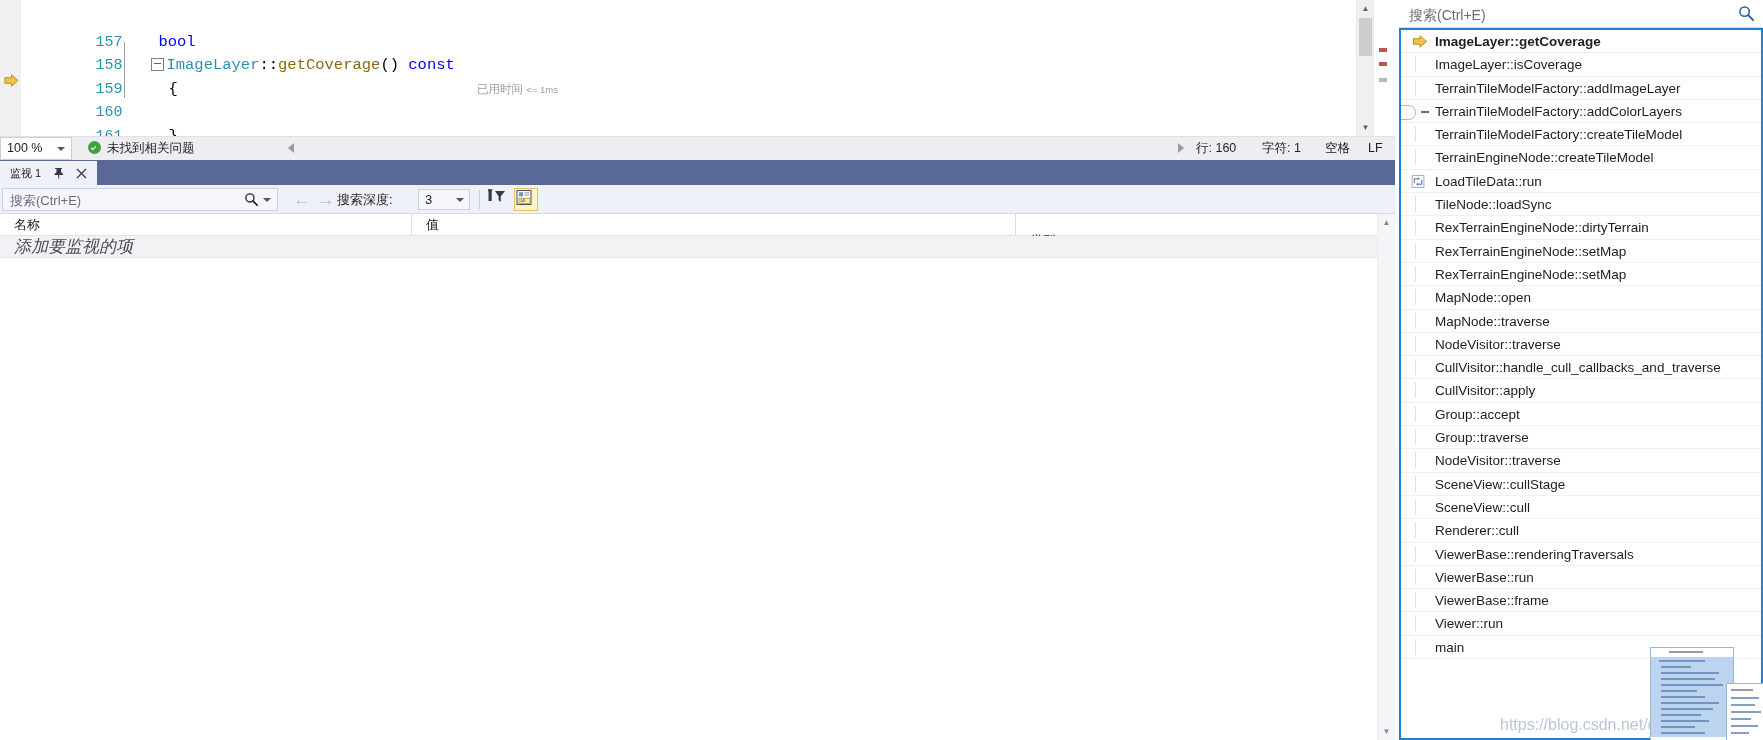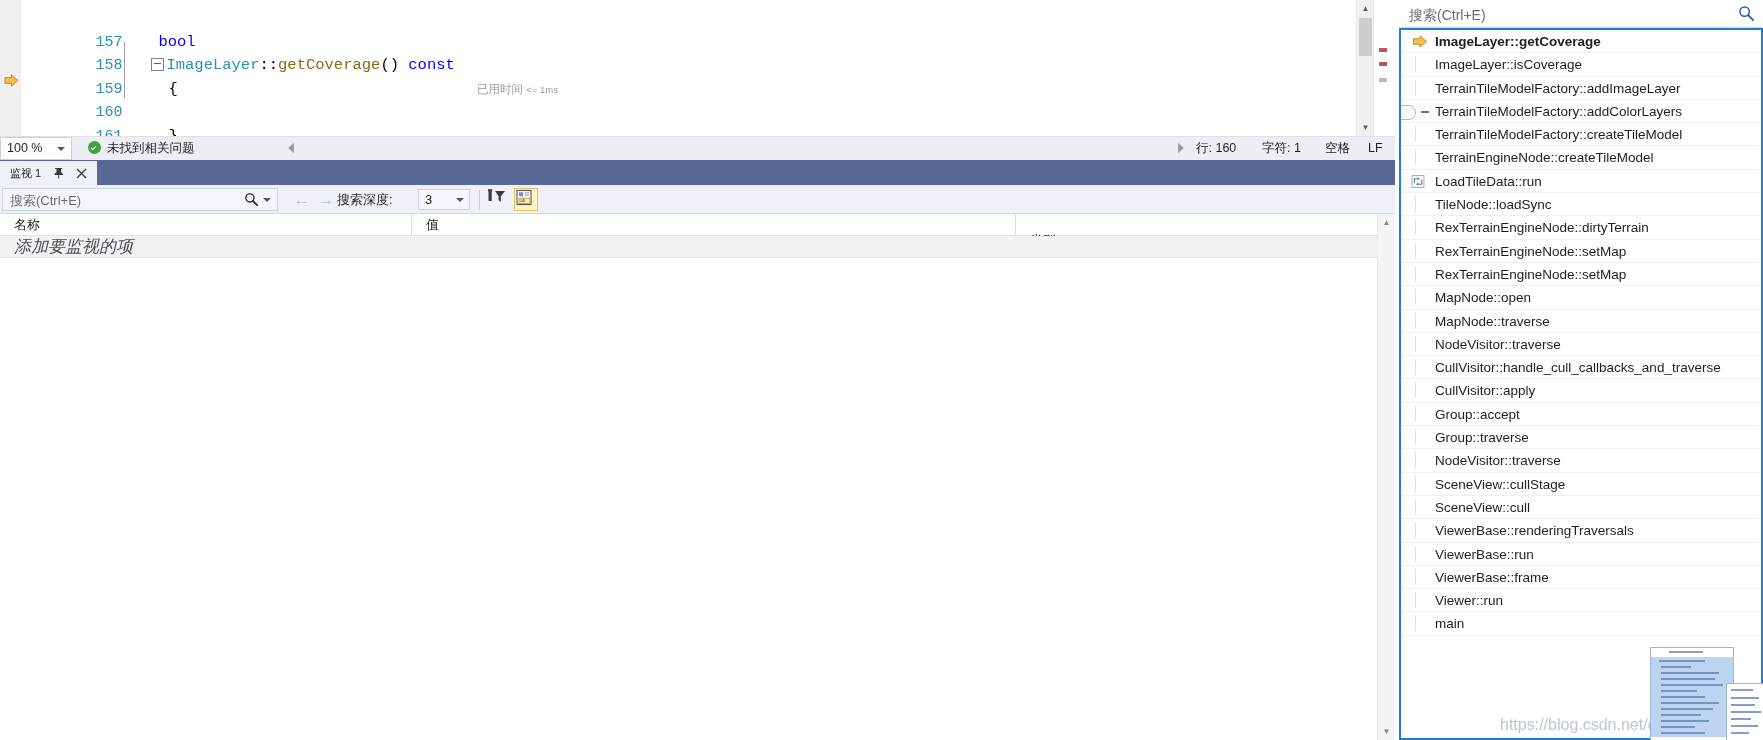--- a/index.html
+++ b/index.html
@@ -822,20 +822,26 @@
           <div class="cs-gutter">
             <div class="cs-gutter-line"></div>
           </div>
           <div class="cs-label">SceneView::cullStage</div>
         </div>
         <div class="cs-row">
           <div class="cs-gutter">
             <div class="cs-gutter-line"></div>
           </div>
           <div class="cs-label">SceneView::cull</div>
+        </div>
+        <div class="cs-row">
+          <div class="cs-gutter">
+            <div class="cs-gutter-line"></div>
+          </div>
+          <div class="cs-label">Renderer::cull</div>
         </div>
         <div class="cs-row">
           <div class="cs-gutter">
             <div class="cs-gutter-line"></div>
           </div>
           <div class="cs-label">ViewerBase::renderingTraversals</div>
         </div>
         <div class="cs-row">
           <div class="cs-gutter">
             <div class="cs-gutter-line"></div>

